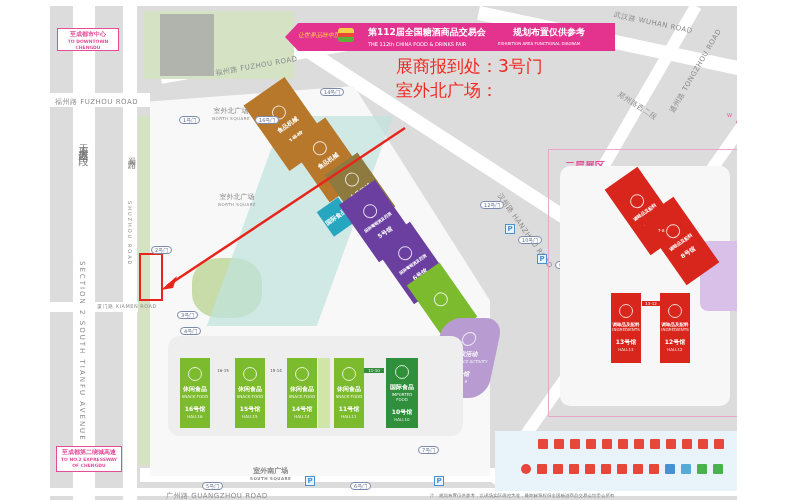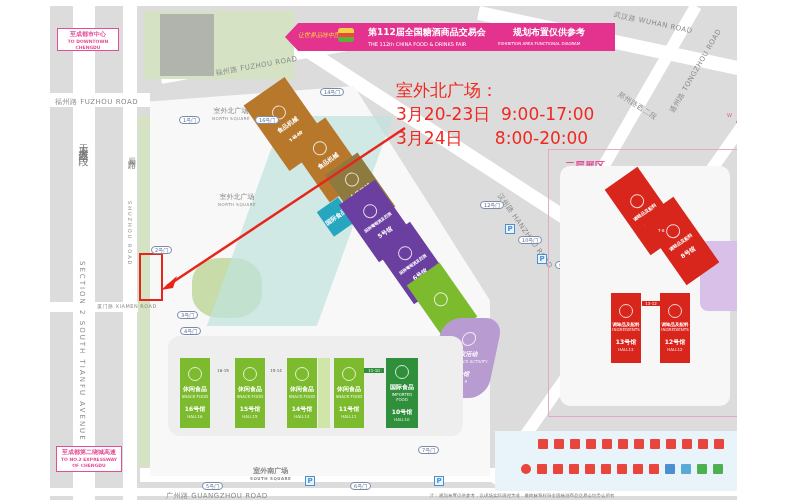--- a/index.html
+++ b/index.html
@@ -51,23 +51,22 @@
   <div class="abs" style="left:195px;top:110px;width:110px;height:210px;background:#bfe3dd;transform:skewX(-20deg);opacity:0.7;"></div>
 
   <div class="abs" style="left:235px;top:17px;width:330px;height:28px;background:#e3338f;clip-path:polygon(4% 0,100% 0,100% 100%,4% 100%,0 50%);"></div>
   <div class="abs" style="left:248px;top:25px;font-size:6px;color:#ffd23d;font-style:italic;">让世界品味中国</div>
   <div class="abs" style="left:288px;top:22px;width:16px;height:14px;background:linear-gradient(#f3d245 0 33%,#e94c34 33% 66%,#5eb136 66%);border-radius:3px;"></div>
   <div class="abs" style="left:318px;top:20px;font-size:9px;color:#fff;font-weight:bold;">第112届全国糖酒商品交易会</div>
   <div class="abs" style="left:463px;top:20px;font-size:9px;color:#fff;font-weight:bold;">规划布置仅供参考</div>
   <div class="abs" style="left:318px;top:35px;font-size:5px;color:#fff;">THE 112th CHINA FOOD &amp; DRINKS FAIR</div>
   <div class="abs" style="left:448px;top:35px;font-size:4px;color:#fff;">EXHIBITION AREA FUNCTIONAL DIAGRAM</div>
 
+  <div class="notice" style="left:346px;top:50px;">展商报到处：3号门</div>
   <div class="notice" style="left:346px;top:74px;">室外北广场：</div>
-  <div class="notice" style="left:346px;top:98px;white-space:pre;">3月20-23日  9:00-17:00</div>
-  <div class="notice" style="left:346px;top:122px;white-space:pre;">3月24日      8:00-20:00</div>
 
   <div class="callout" style="left:7px;top:22px;width:62px;height:23px;">
     <div style="font-size:6px;margin-top:1px;">至成都市中心</div>
     <div style="font-size:4.5px;line-height:6px;">TO DOWNTOWN CHENGDU</div>
   </div>
   <div class="callout" style="left:6px;top:440px;width:66px;height:26px;">
     <div style="font-size:6px;margin-top:1px;">至成都第二绕城高速</div>
     <div style="font-size:4.5px;line-height:6px;">TO NO.2 EXPRESSWAY OF CHENGDU</div>
   </div>
 

